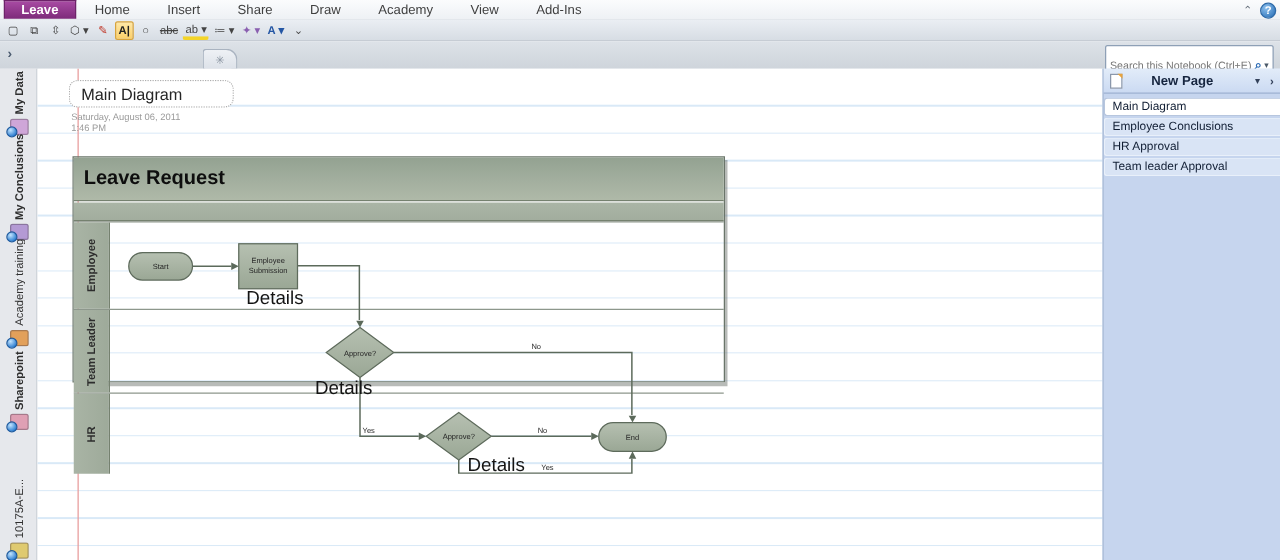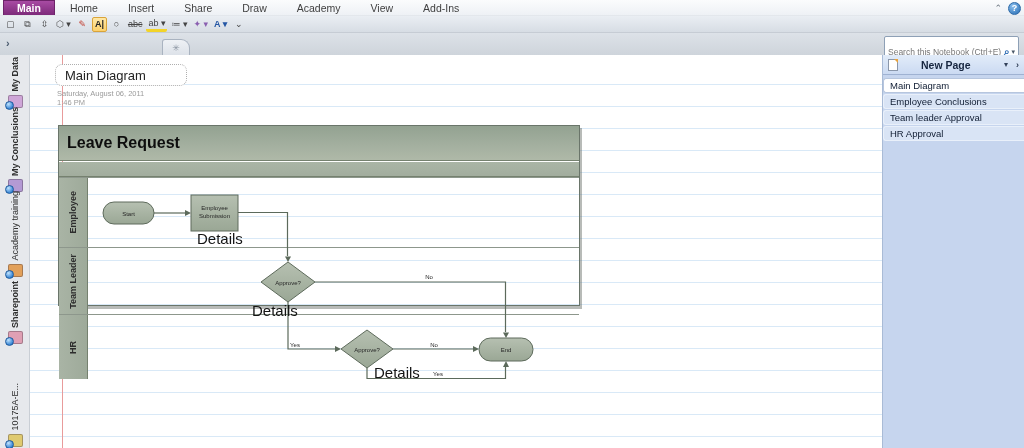--- a/index.html
+++ b/index.html
@@ -105,21 +105,21 @@
     border-radius:3px 0 0 3px; display:flex; align-items:center; padding-left:6px;
     font-size:9.5px; color:#101d33; }
   .page-item.sel { background:#fff; border-color:#b7c6de; }
 </style>
 </head>
 <body>
 
 <div id="root">
 
   <div class="ribbon-tabs">
-    <div class="file-tab">Main</div>
+    <div class="file-tab">Leave</div>
     <div class="rtab">Home</div>
     <div class="rtab">Insert</div>
     <div class="rtab">Share</div>
     <div class="rtab">Draw</div>
     <div class="rtab">Academy</div>
     <div class="rtab">View</div>
     <div class="rtab">Add-Ins</div>
     <div class="ribbon-right">
       <span class="min-ribbon">⌃</span>
       <span class="help-btn">?</span>
@@ -266,18 +266,18 @@
   <div class="pages-panel">
     <div class="panel-header">
       <span class="page-icon"></span>
       <span class="lbl">New Page</span>
       <span class="panel-caret">▾</span>
       <span class="panel-expand">›</span>
     </div>
     <div class="page-list">
       <div class="page-item sel">Main Diagram</div>
       <div class="page-item">Employee Conclusions</div>
+      <div class="page-item">HR Approval</div>
       <div class="page-item">Team leader Approval</div>
-      <div class="page-item">HR Approval</div>
     </div>
   </div>
 
 </div>
 
 </body></html>

